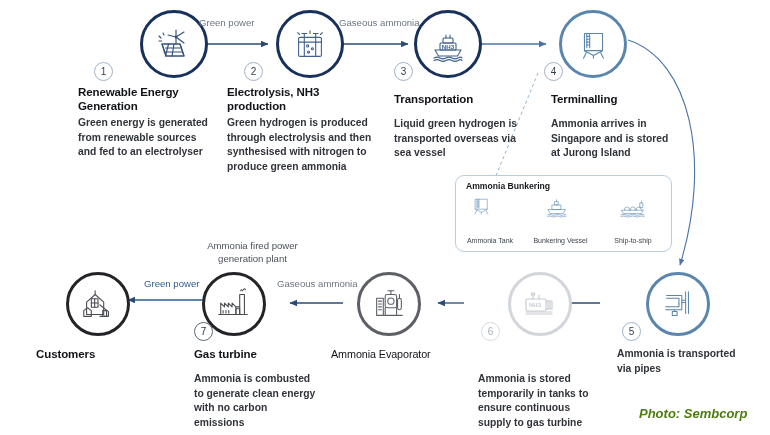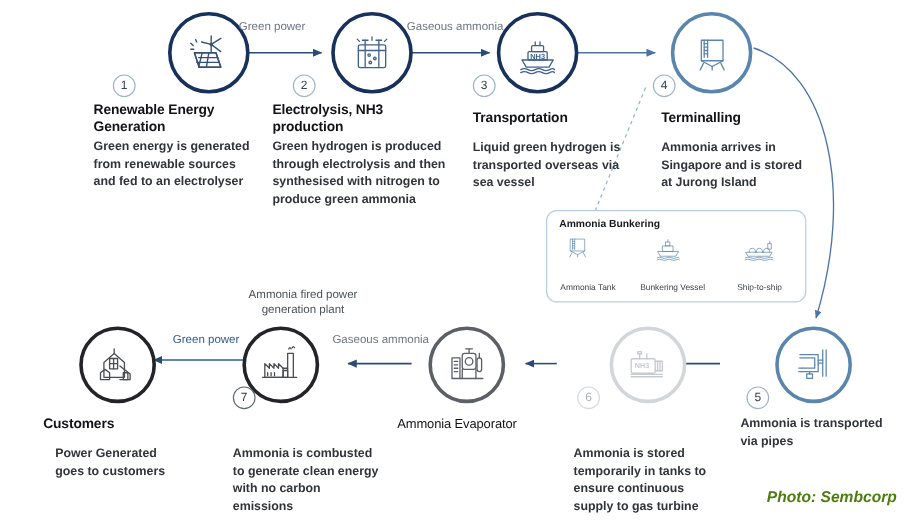--- a/index.html
+++ b/index.html
@@ -241,40 +241,40 @@
         <path d="M17 6 L17 10"></path>
         <rect x="13" y="14.5" width="7" height="9"></rect>
         <path d="M16.5 14.5 L16.5 23.5 M13 19 L20 19"></path>
         <path d="M22 21 L31 28 L31 33 L22 33"></path>
         <rect x="25" y="27" width="4" height="6"></rect>
         <path d="M5 27 L9 24 L13 27 L13 33 L5 33 Z"></path>
       </g>
     </svg>
   </div>
   <div class="title" style="left:36px;top:347px;width:110px;">Customers</div>
-  <div class="body" style="left:46px;top:372px;width:110px;">Power Generated goes to customers</div>
 
   <div class="flowlbl blue" style="left:144px;top:278px;">Green power</div>
 
   <div class="caption" style="left:185px;top:240px;width:135px;">Ammonia fired power generation plant</div>
 
   <div class="circ dark" style="left:202px;top:272px;width:64px;height:64px;">
     <svg width="38" height="38" viewBox="0 0 40 40">
       <g fill="none" stroke="#4a4d52" stroke-width="1.15" stroke-linecap="round" stroke-linejoin="round">
         <path d="M6 31 L6 19 L10 23 L10 19 L14 23 L14 19 L18 23 L18 19 L22 23 L22 31 Z"></path>
         <path d="M26 31 L26 10 L31 10 L31 31"></path>
         <path d="M22 23 L26 23"></path>
         <rect x="22" y="25" width="4" height="6"></rect>
         <path d="M8.5 27 L8.5 29.5 M11.5 27 L11.5 29.5 M14.5 27 L14.5 29.5"></path>
         <path d="M27 6 Q28 4 29 6 M30 5 Q31 3 32 5"></path>
         <path d="M4 31 L34 31"></path>
       </g>
     </svg>
   </div>
   <div class="badge dk" style="left:194px;top:322px;">7</div>
+  <div class="title" style="left:194px;top:347px;width:110px;">Gas turbine</div>
   <div class="body" style="left:194px;top:372px;width:125px;">Ammonia is combusted to generate clean energy with no carbon emissions</div>
 
   <div class="flowlbl" style="left:277px;top:278px;">Gaseous ammonia</div>
 
   <div class="circ gray" style="left:357px;top:272px;width:64px;height:64px;">
     <svg width="38" height="38" viewBox="0 0 40 40">
       <g fill="none" stroke="#5c6066" stroke-width="1.15" stroke-linecap="round" stroke-linejoin="round">
         <rect x="7" y="14" width="7" height="18"></rect>
         <path d="M9 17 L12 17 M9 20 L12 20 M9 23 L12 23 M9 26 L12 26"></path>
         <rect x="16" y="10" width="12" height="14" rx="2"></rect>

